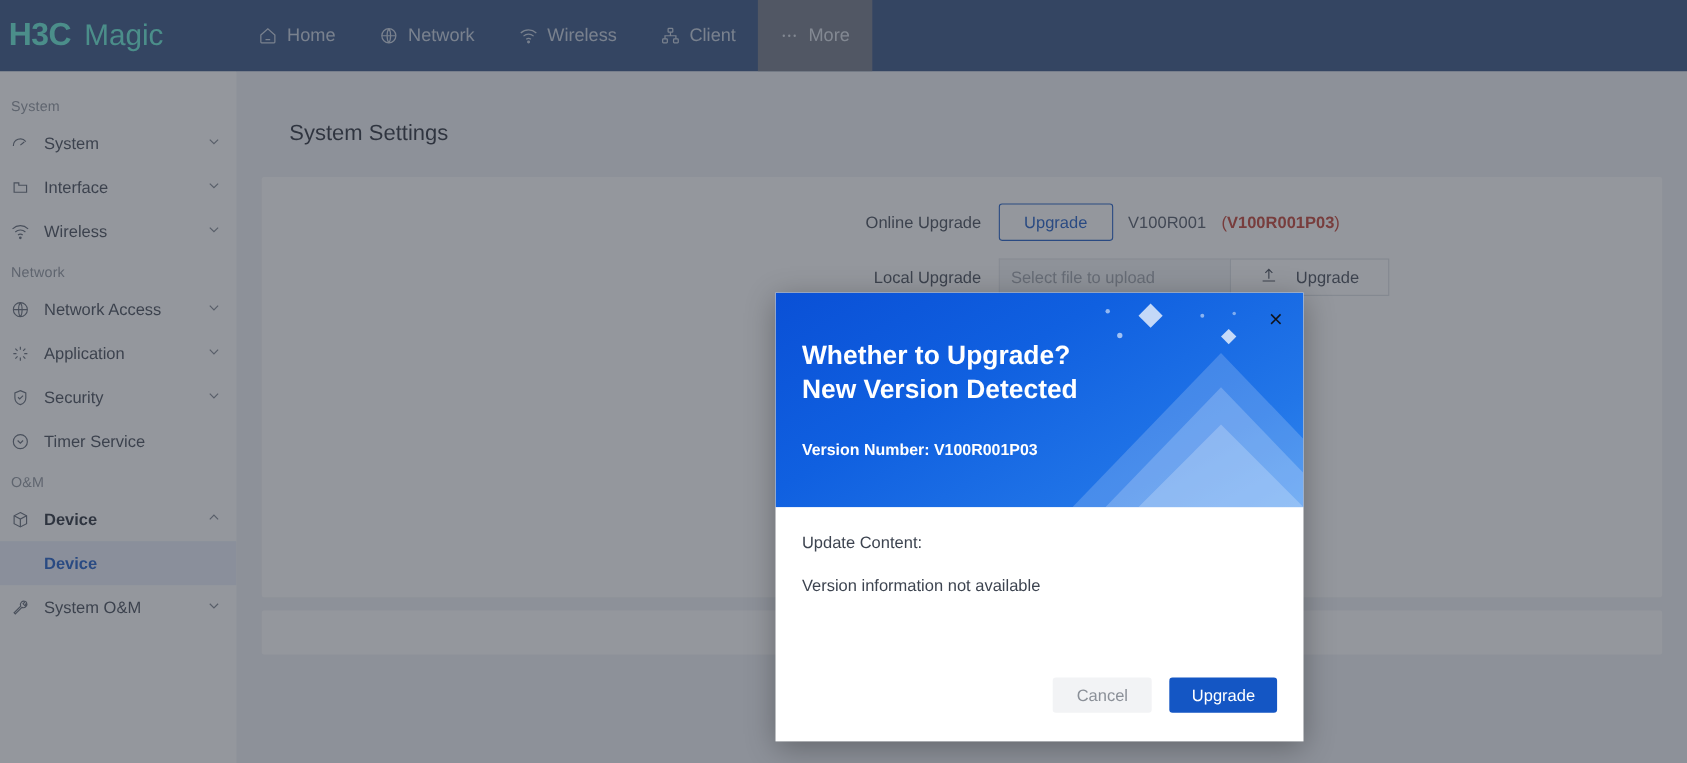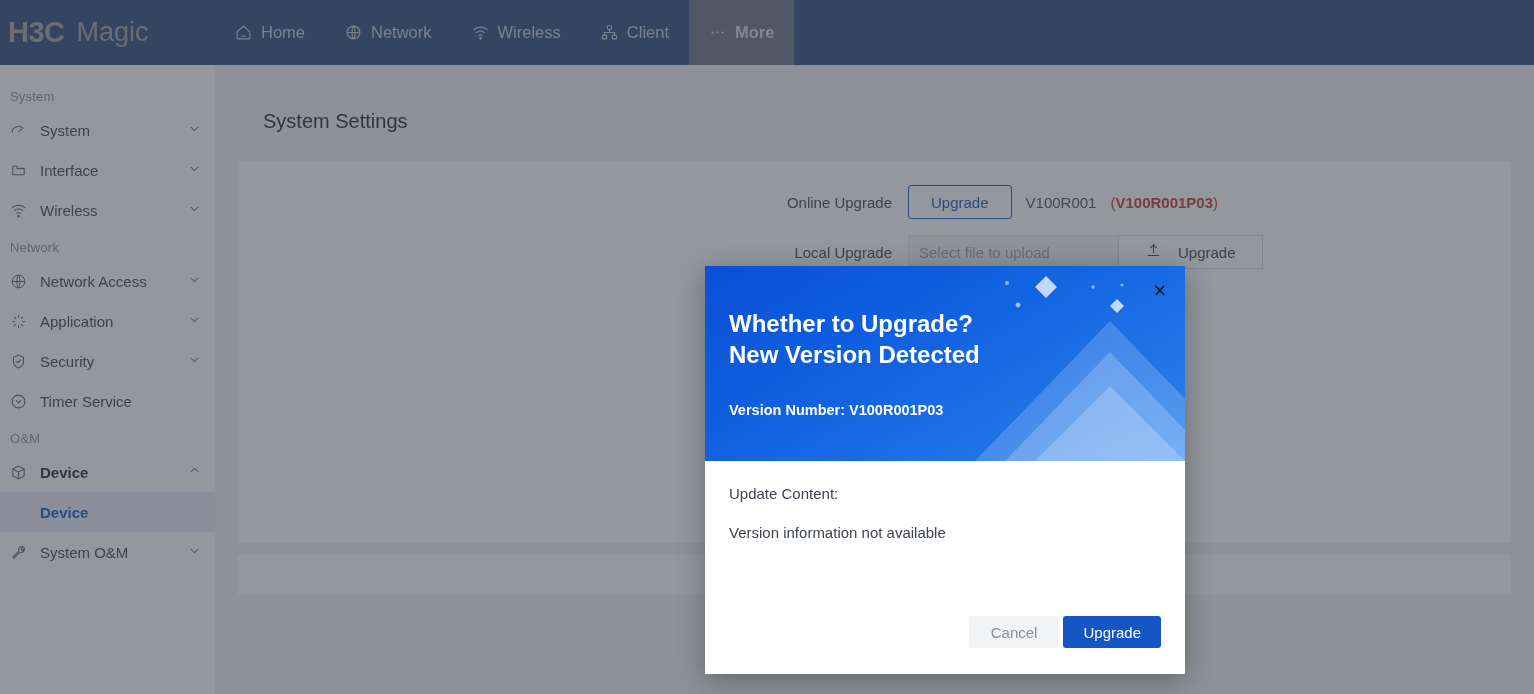--- a/index.html
+++ b/index.html
@@ -10,32 +10,32 @@
     background: #ffffff;
   }
   #app { position: relative; width: 1534px; height: 694px; background:#fff; }
 
   
   .topbar {
     position: absolute; top:0; left:0; width:1534px; height:65px;
     background:#2b4a7d; display:flex; align-items:center;
   }
   .logo {
-    width:215px; padding-left:8px; color:#a3a3a3;
+    width:215px; padding-left:8px; color:#5eead4;
     font-size:29px; font-weight:bold; letter-spacing:-0.5px;
     display:flex; align-items:center; height:65px;
   }
   .logo .mg { font-weight:normal; font-size:27px; letter-spacing:0px;margin-left:12px;}
   .nav { display:flex; align-items:stretch; height:65px; }
   .nav-item {
     display:flex; align-items:center; gap:9px;
     padding:0 20px; height:65px; color:#c3cedd; font-size:16.5px;
     cursor:pointer;
   }
-  .nav-item.active { background:#6b7280; color:#d8dee7;font-weight:bold; }
+  .nav-item.active { background:#6b7280; color:#d8dee7; }
   .nav-item svg { display:block; }
 
   
   .sidebar {
     position:absolute; top:65px; left:0; width:215px; height:629px;
     background:#ffffff; padding-top:14px;
   }
   .side-group {
     font-size:13px; color:#8a9099; padding:10px 0 6px 10px; letter-spacing:.2px;
   }
@@ -114,21 +114,21 @@
     position:absolute; left:24px; top:136px; color:#ffffff;
     font-size:14.5px; font-weight:bold; z-index:3;
   }
   .modal-close {
     position:absolute; right:18px; top:16px; z-index:4; cursor:pointer;
     color:#10131a; font-size:17px; line-height:1; font-family:"DejaVu Sans", sans-serif;
   }
   .modal-body { flex:1; padding:24px; position:relative; }
   .mb-line { font-size:15px; color:#3d4450; margin-bottom:22px; }
   .modal-actions {
-    position:absolute; right:24px; bottom:26px; display:flex; gap:4px;
+    position:absolute; right:24px; bottom:26px; display:flex; gap:16px;
   }
   .btn-cancel {
     background:#f2f3f5; color:#8b9098; border:none; height:32px;
     padding:0 22px; font-size:15px; border-radius:3px; cursor:pointer;
     font-family:"Liberation Sans", sans-serif;
   }
   .btn-primary {
     background:#1456c4; color:#fff; border:none; height:32px;
     padding:0 20px; font-size:15px; border-radius:3px; cursor:pointer;
     font-family:"Liberation Sans", sans-serif;

